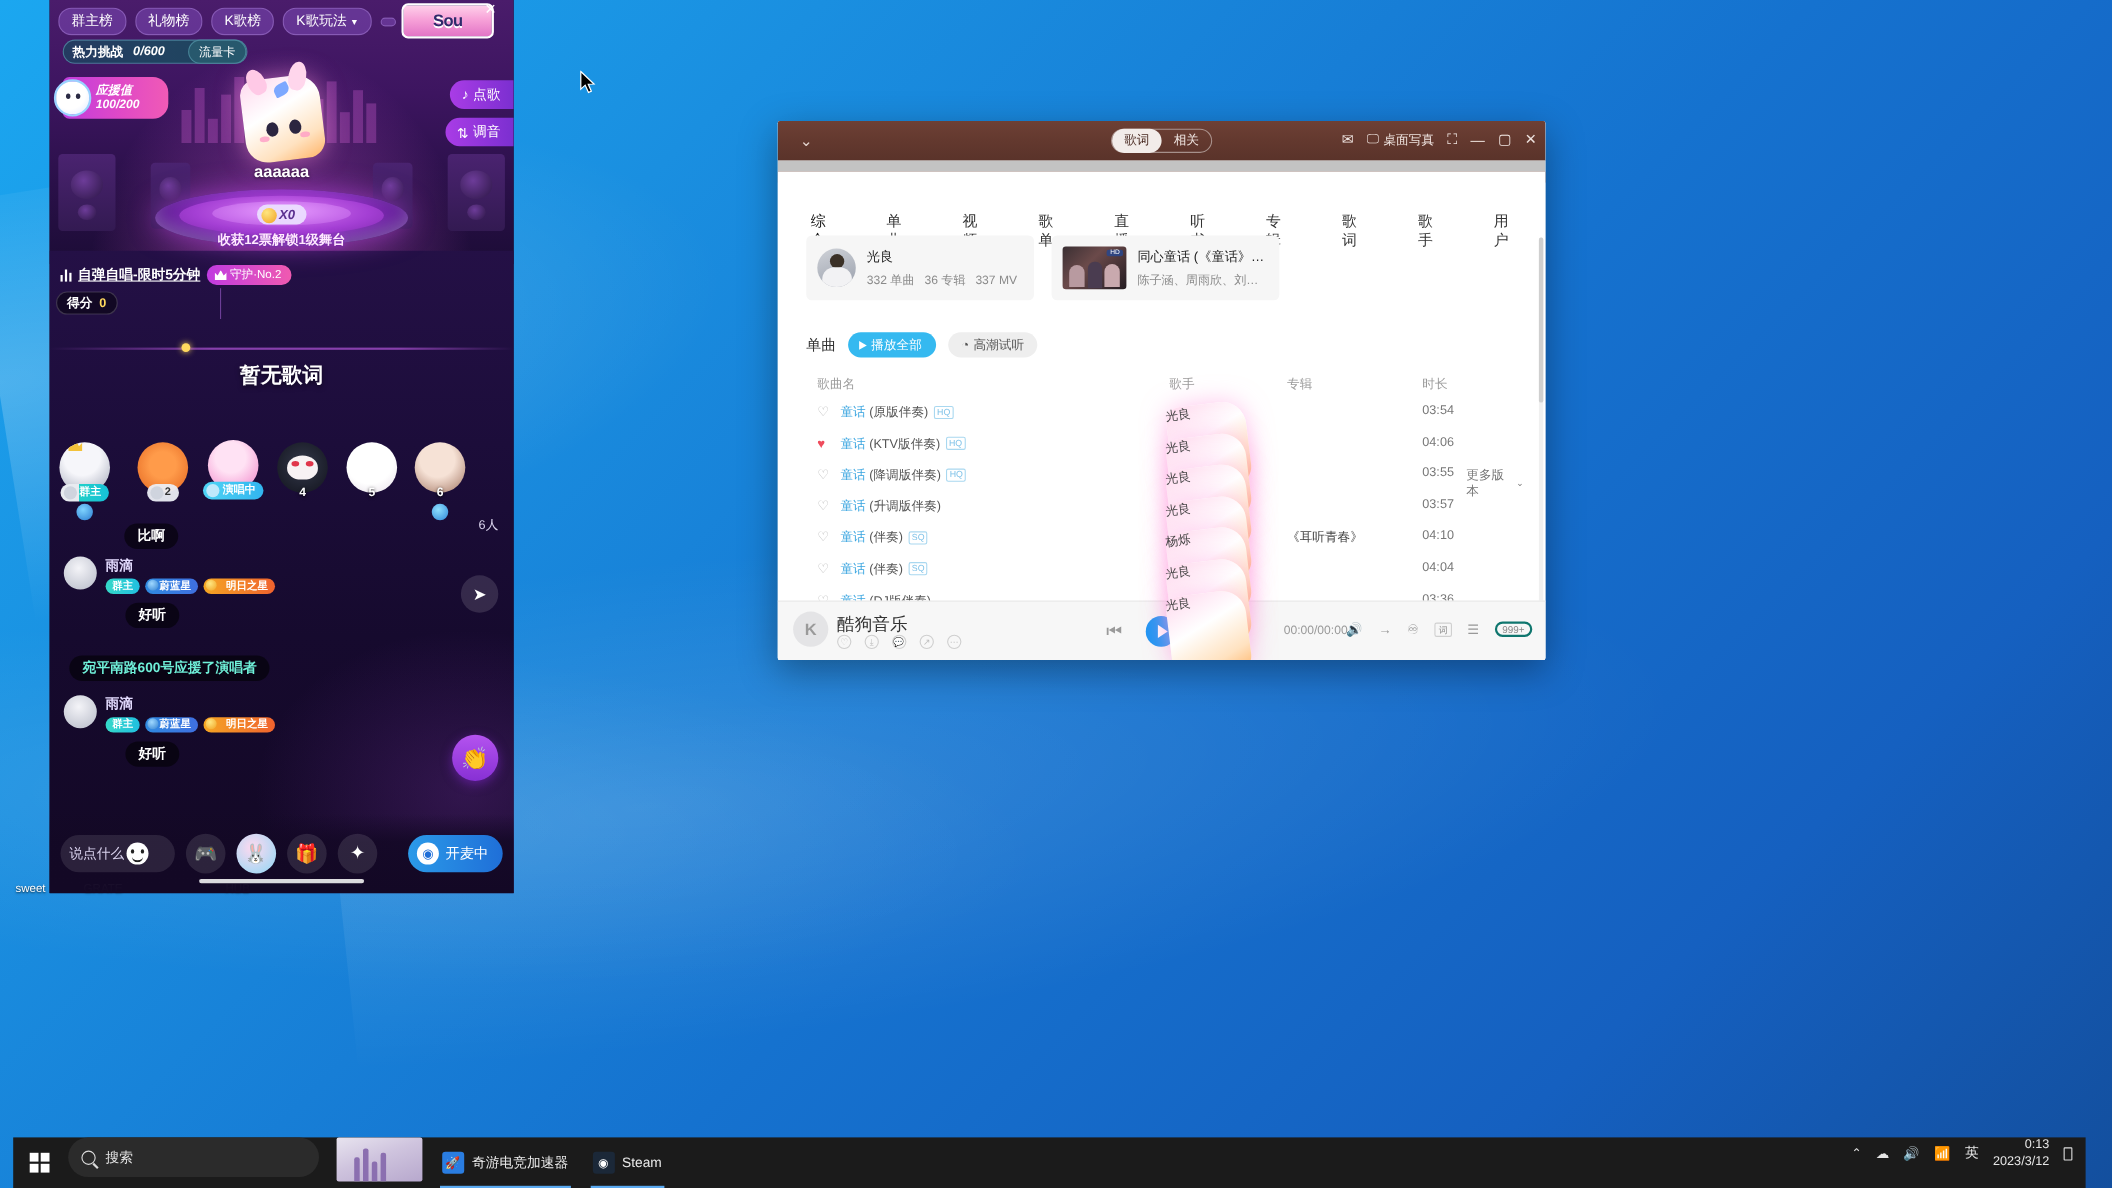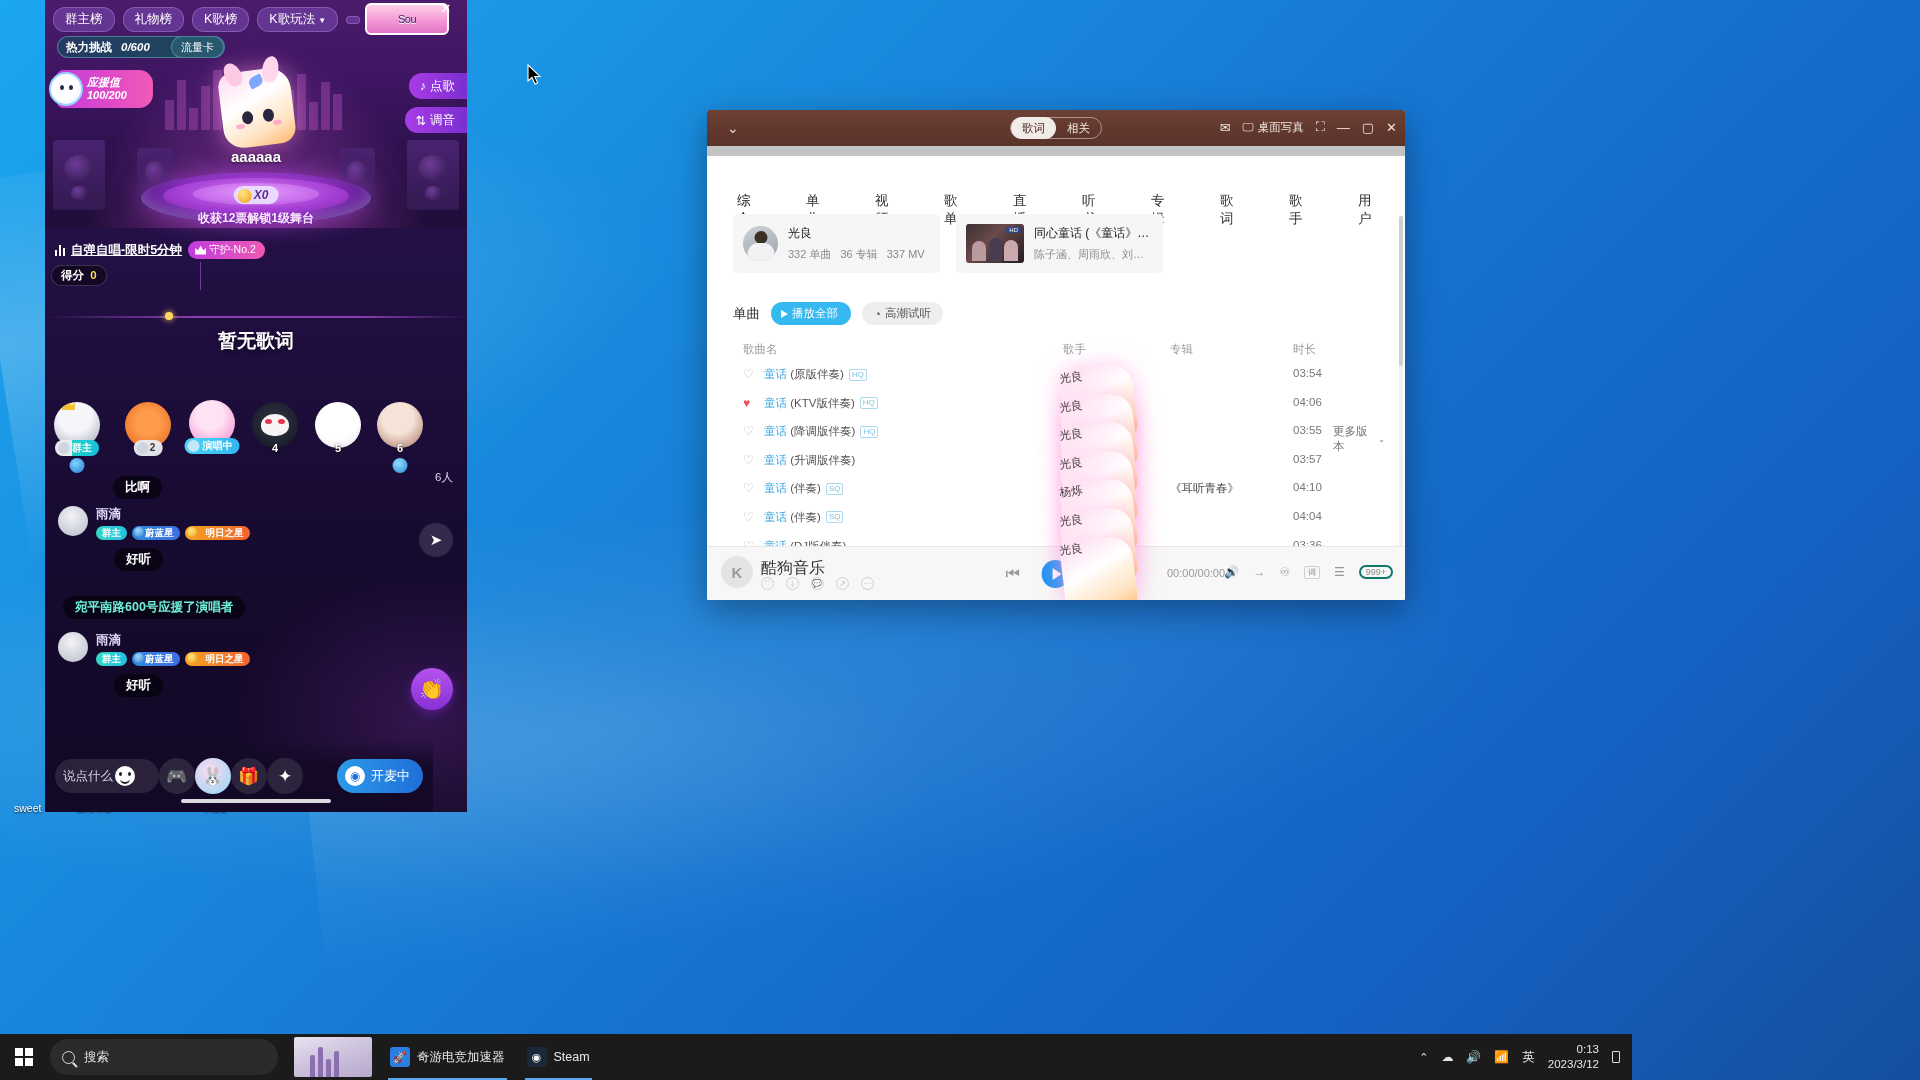--- a/index.html
+++ b/index.html
@@ -51,21 +51,21 @@
   }
   .chip .caret { font-size: 8px; margin-left:3px; }
   .chip-partial { width: 14px; overflow:hidden; padding-left:8px; padding-right:0; }
   
   .ktv-banner {
     position:absolute; right:18px; top:3px; width:84px; height:32px; z-index:7;
     background: linear-gradient(180deg,#ffd0ea 0%, #f7a2d8 45%, #e274c6 100%);
     border:2px solid #fff; border-radius:6px;
     display:flex; align-items:center; justify-content:center; overflow:hidden;
   }
-  .ktv-banner .bn1{ font-size:11px; font-weight:normal; color:#2f2a6b; letter-spacing:-0.5px;
+  .ktv-banner .bn1{ font-size:15px; font-weight:bold; color:#2f2a6b; letter-spacing:-0.5px;
     text-shadow: 0 1px 0 #fff; line-height:1; }
   .ktv-banner-close {
     position:absolute; right:14px; top:2px; z-index:8; color:#fff; font-size:13px;
     width:14px; height:14px; line-height:13px; text-align:center;
   }
   
   .hotbar {
     position:absolute; left:12px; top:36px; height:22px; width:168px; z-index:6;
     background: linear-gradient(90deg, rgba(34,62,96,0.92) 0%, rgba(30,72,96,0.92) 60%, rgba(28,70,92,0.92) 100%);
     border: 1px solid rgba(120,200,220,0.45); border-radius: 11px;
@@ -215,23 +215,23 @@
   .sidebtn { position:absolute; right:14px; border-radius:50%; display:flex; align-items:center; justify-content:center; z-index:7;}
   .sidebtn.share { top:523px; width:34px; height:34px; background: rgba(255,255,255,0.13); }
   .sidebtn.clap { top:668px; width:42px; height:42px;
     background: linear-gradient(180deg,#b453ef,#8730d4); box-shadow:0 3px 10px rgba(140,40,220,.5); font-size:20px;}
   
   .rbtn { position:absolute; right:0; height:26px; border-radius:13px 0 0 13px; display:flex;
     align-items:center; gap:4px; padding:0 12px 0 11px; font-size:12.5px; color:#fff; z-index:7; font-weight:500;}
   .rbtn.a { top:73px; background: linear-gradient(90deg,#a93ce6,#7b2fd0); }
   .rbtn.b { top:107px; background: linear-gradient(90deg,#a93ce6,#7b2fd0); }
   
-  .bottombar { position:absolute; left:0; bottom:0; width:388px; height:72px; z-index:8;
+  .bottombar { position:absolute; left:0; bottom:0; width:422px; height:72px; z-index:8;
     background: linear-gradient(180deg, rgba(19,8,37,0.0) 0%, rgba(19,8,37,0.85) 35%, #130825 100%);
-    display:flex; align-items:center; padding: 0 10px; }
+    display:flex; align-items:center; padding: 0 10px; gap:10px; }
   .inputpill { width:104px; height:34px; border-radius:17px; background: rgba(255,255,255,0.10);
     display:flex; align-items:center; padding:0 8px; gap:2px; font-size:12.5px; color:#d9d2ee; position:relative;}
   .smiley { width:20px; height:20px; border-radius:50%; background:#fff; position:relative; flex:0 0 20px;}
   .smiley:before { content:""; position:absolute; left:4px; top:6px; width:3px; height:4px; background:#222; border-radius:50%;
     box-shadow: 9px 0 0 #222; }
   .smiley:after { content:""; position:absolute; left:5px; top:12px; width:10px; height:4px;
     border-bottom:2px solid #222; border-radius:0 0 6px 6px; }
   .circbtn { width:36px; height:36px; border-radius:50%; background: rgba(255,255,255,0.11);
     display:flex; align-items:center; justify-content:center; font-size:17px; flex:0 0 36px; }
   .circbtn.photo { background: radial-gradient(circle at 40% 35%, #ffd9f0, #8fd8f5); }
@@ -342,22 +342,22 @@
     display:flex; align-items:center; justify-content:center; }
   .player .ctrls .play .tri { width:0; height:0; border-left:9px solid #fff;
     border-top:6px solid transparent; border-bottom:6px solid transparent; margin-left:3px; }
   .player .time { position:absolute; left:460px; top:20px; font-size:11px; color:#999; }
   .player .ricons { position:absolute; right:12px; top:18px; display:flex; align-items:center; gap:14px;
     color:#999; font-size:12px; }
   .player .ricons .cnt { font-size:9px; border:2px solid #0f766e; border-radius:7px; padding:0 5px; color:#888; }
   .player .lyrbtn { border:1px solid #d0d0d0; border-radius:2px; font-size:8px; padding:0 3px; color:#888; }
 
   
-  #taskbar { position:absolute; left:0; bottom:0; width:1632px; height:46px; background:#1b1b1b; z-index:40;
-    display:flex; align-items:center; }
+  #taskbar { position:absolute; left:12px; bottom:0; width:1884px; height:46px; background:#1b1b1b; z-index:40;
+    display:flex; align-items:flex-start; }
   .tb-start { width:48px; height:46px; display:flex; align-items:center; justify-content:center; }
   .tb-start .grid { width:18px; height:18px; display:grid; grid-template-columns:1fr 1fr; grid-template-rows:1fr 1fr;
     gap:2px; }
   .tb-start .grid i { background:#fff; display:block; }
   .tb-search { width:228px; height:36px; background:#2b2b2b; border-radius:18px; display:flex; align-items:center;
     gap:9px; padding:0 12px; margin-left:2px; color:#e3e3e3; font-size:12.5px; }
   .tb-search .si { width:13px; height:13px; border:1.6px solid #dcdcdc; border-radius:50%; position:relative; flex:0 0 13px;}
   .tb-search .si:after { content:""; position:absolute; right:-4px; bottom:-3px; width:6px; height:1.6px;
     background:#dcdcdc; transform:rotate(45deg); }
   .tb-apps { display:flex; align-items:center; gap:2px; margin-left:8px; }

